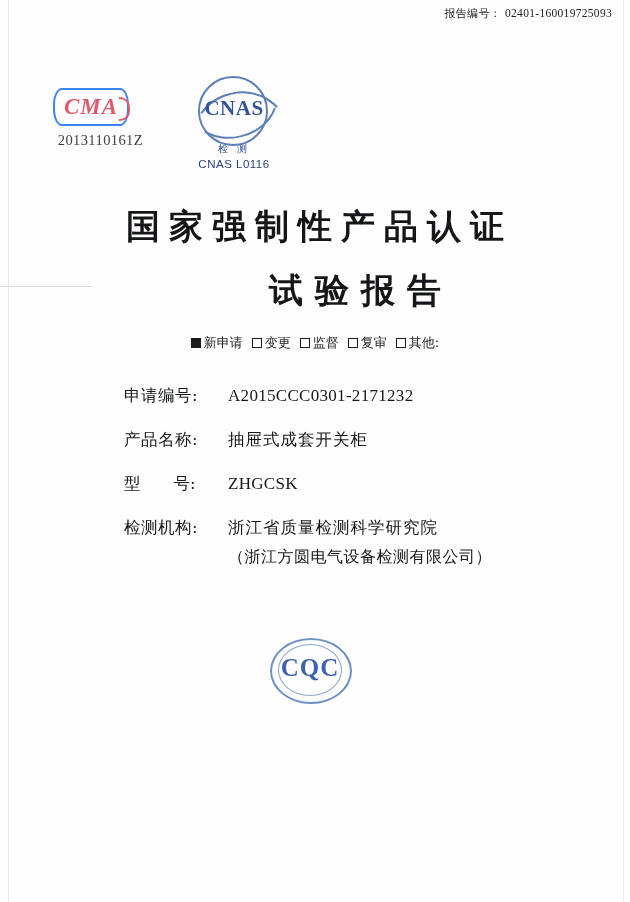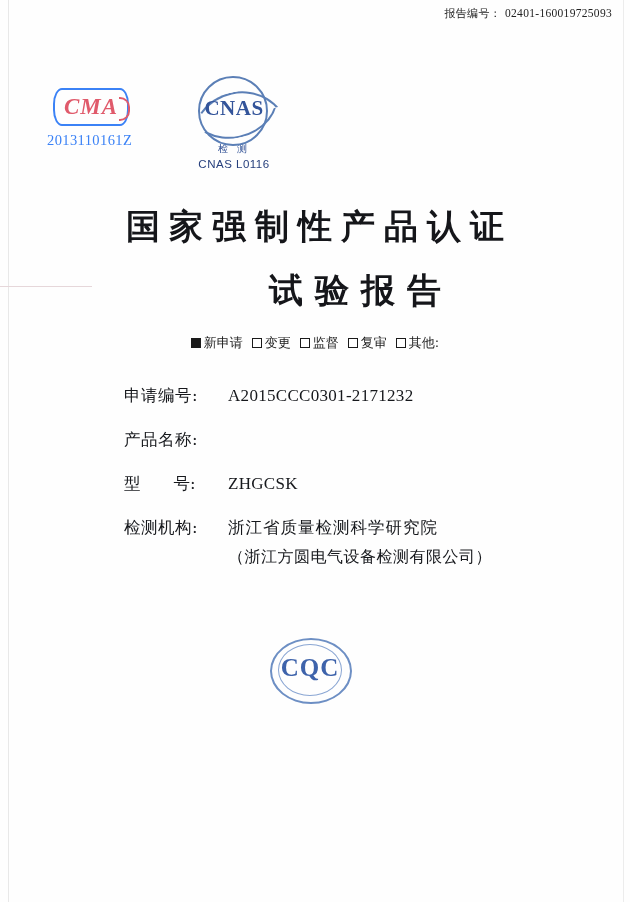--- a/index.html
+++ b/index.html
@@ -104,23 +104,24 @@
     width: 9px;
     height: 20px;
     border: 2px solid #e05a6b;
     border-left: none;
     border-radius: 0 10px 10px 0;
   }
   .cma-code {
     margin-top: 6px;
     font-family: "Liberation Serif", serif;
     font-size: 14.5px;
-    color: #3b82f6;
+    color: #404040;
     letter-spacing: 0.4px;
     white-space: nowrap;
+    text-align: right;
   }
 
   
   .cnas {
     position: absolute;
     left: 178px;
     top: 74px;
     width: 112px;
     text-align: center;
   }
@@ -380,20 +381,21 @@
 
   <div class="fields">
 
     <div class="field">
       <span class="k">申请编号:</span>
       <span class="v">A2015CCC0301-2171232</span>
     </div>
 
     <div class="field">
       <span class="k">产品名称:</span>
+      <span class="v cn">抽屉式成套开关柜</span>
     </div>
 
     <div class="field">
       <span class="k spaced">型　　号:</span>
       <span class="v">ZHGCSK</span>
     </div>
 
     <div class="field">
       <span class="k">检测机构:</span>
       <span class="v cn">浙江省质量检测科学研究院</span>

